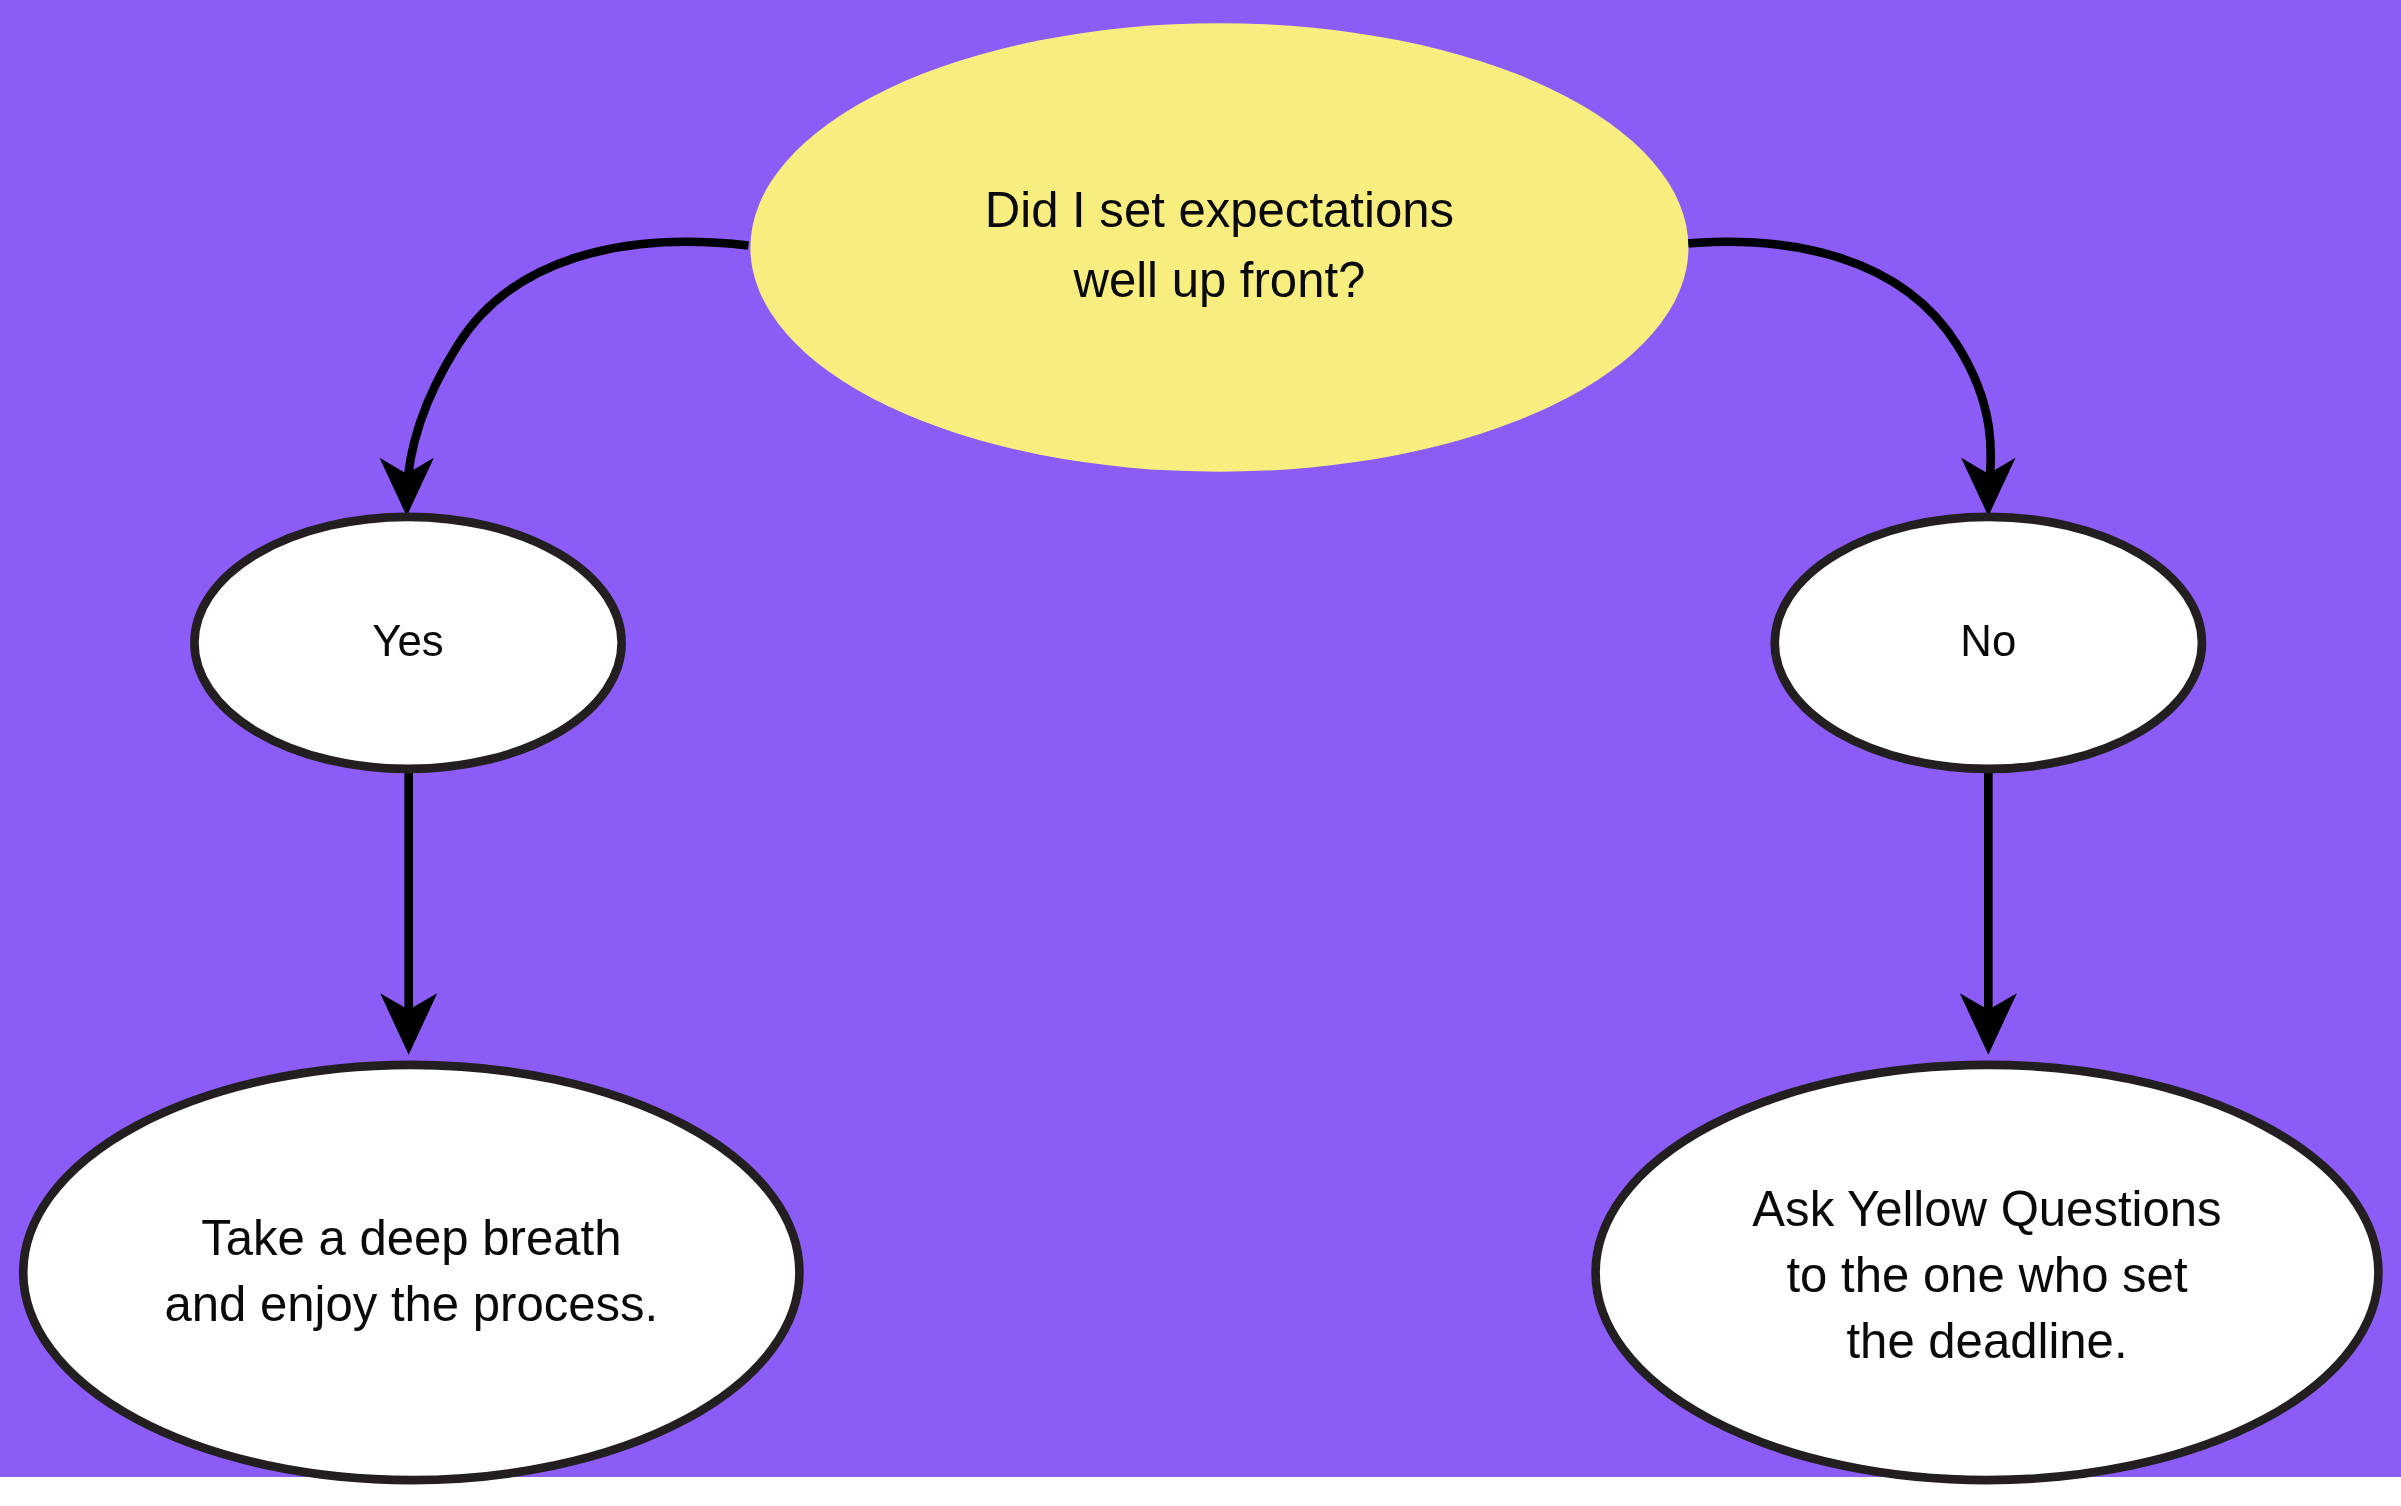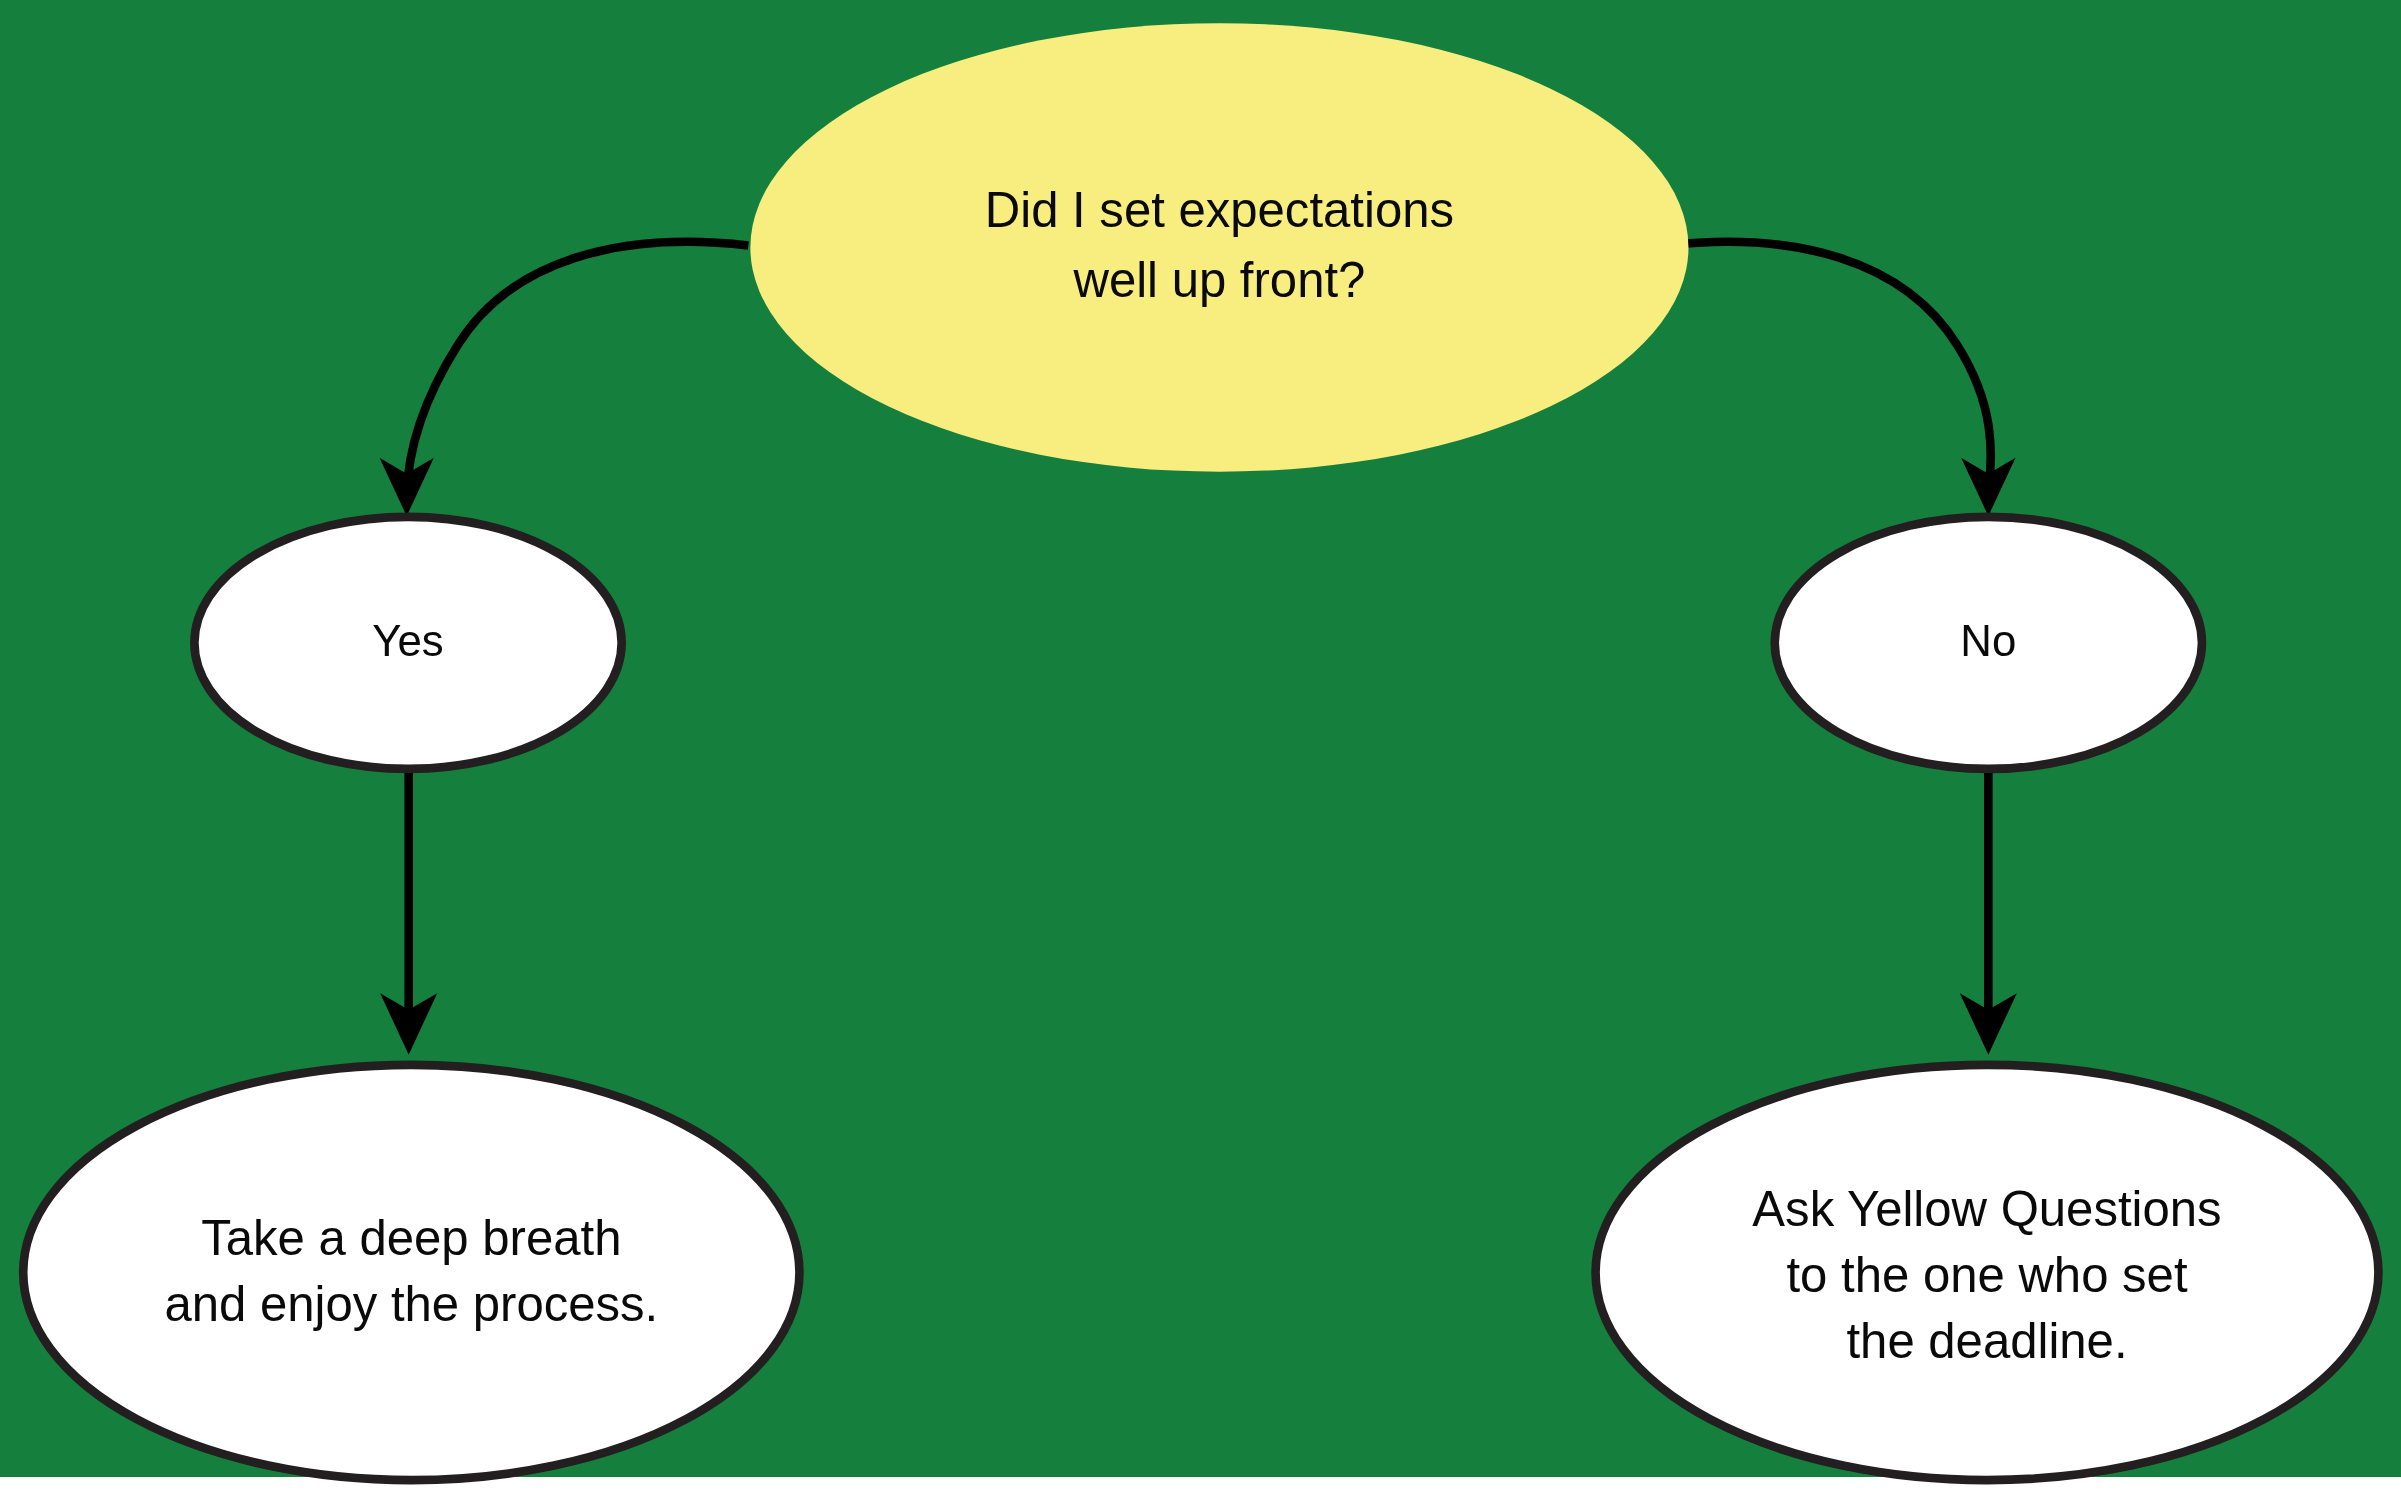--- a/index.html
+++ b/index.html
@@ -10,21 +10,21 @@
   body {
     width: 2401px;
     height: 1506px;
     overflow: hidden;
     font-family: "Liberation Sans", sans-serif;
   }
   #diagram-root {
     position: relative;
     width: 2401px;
     height: 1477px;
-    background: #15803d;
+    background: #8b5cf6;
   }
   #flow-svg {
     position: absolute;
     top: 0;
     left: 0;
     width: 2401px;
     height: 1506px;
   }
   .node-text {
     fill: #0a0a0a;

